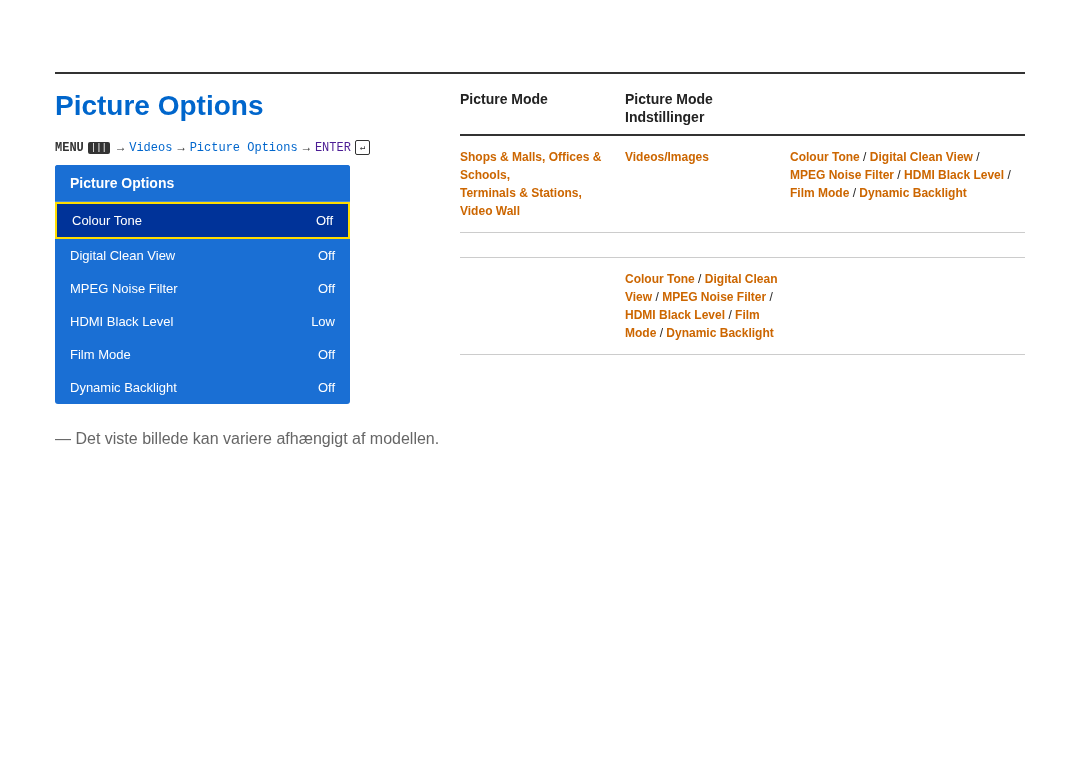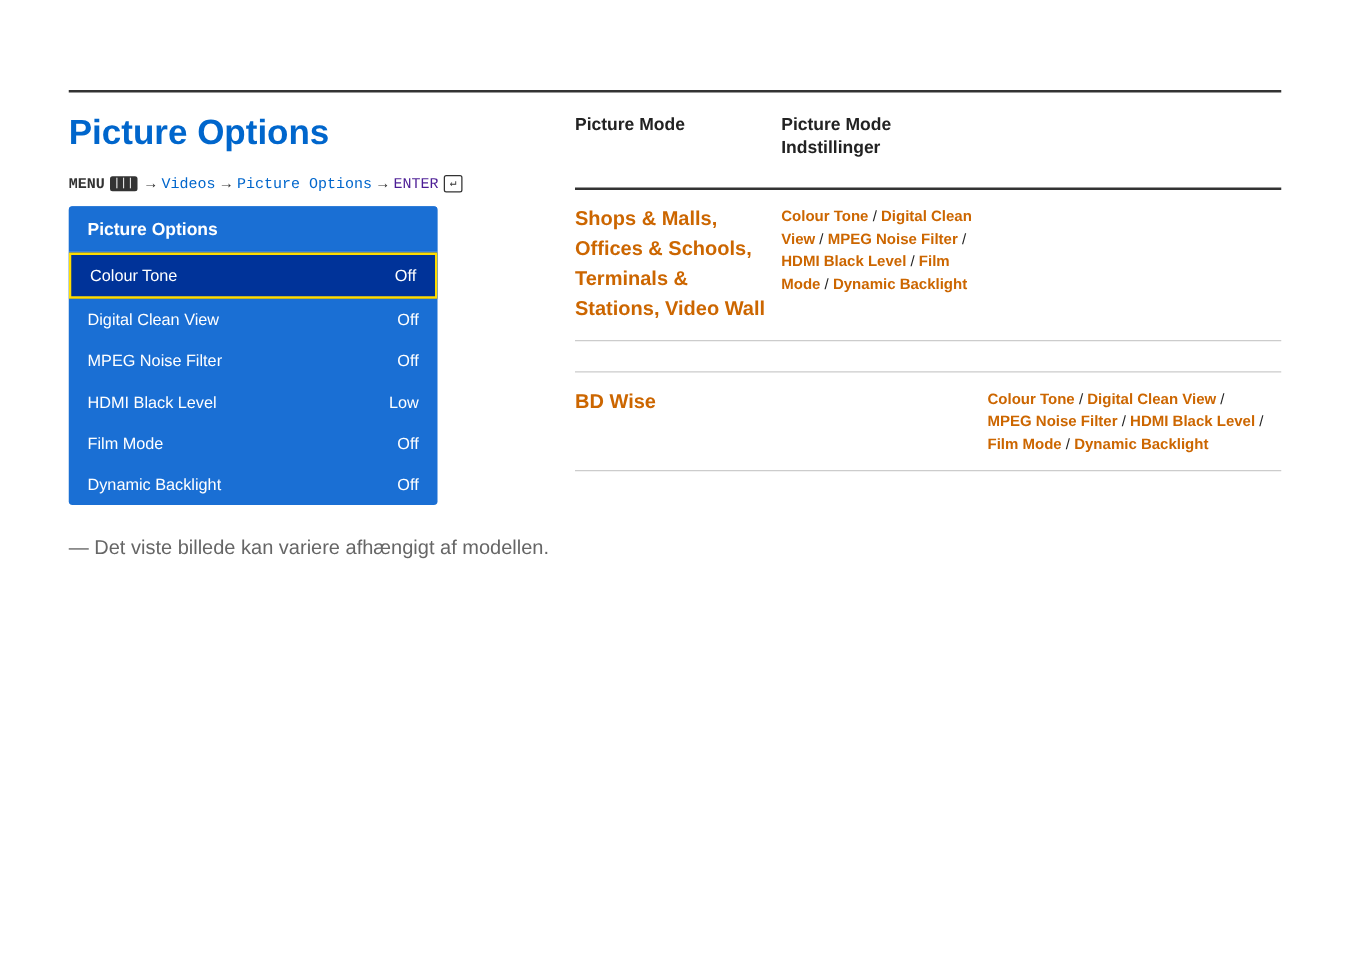--- a/index.html
+++ b/index.html
@@ -118,40 +118,40 @@
       position: absolute;
       top: 90px;
       left: 460px;
       right: 55px;
     }
 
     .table-header {
       display: grid;
       grid-template-columns: 165px 165px 1fr;
       border-bottom: 2px solid #333;
-      padding-bottom: 24px;
+      padding-bottom: 8px;
       margin-bottom: 0;
     }
 
     .col-header {
       font-size: 14px;
       font-weight: bold;
       color: #222;
       line-height: 1.3;
     }
 
     .table-row {
       display: grid;
       grid-template-columns: 165px 165px 1fr;
       border-bottom: 1px solid #ccc;
       padding: 12px 0;
     }
 
     .cell {
-      font-size: 16px;
+      font-size: 12px;
       padding-right: 10px;
       line-height: 1.5;
     }
 
     .cell-orange { color: #cc6600; font-weight: bold; }
     .cell-mixed { color: #222; font-size: 12px; line-height: 1.5; }
     .cell-mixed span.orange { color: #cc6600; font-weight: bold; }
     .cell-mixed span.black { color: #222; }
   </style>
 </head>
@@ -206,31 +206,31 @@
 
 <div class="table-area">
 
   <div class="table-header">
     <div class="col-header">Picture Mode</div>
     <div class="col-header">Picture Mode<br>Indstillinger</div>
   </div>
 
   <div class="table-row">
     <div class="cell cell-orange">Shops &amp; Malls, Offices &amp; Schools,<br>Terminals &amp; Stations, Video Wall</div>
+    <div class="cell cell-orange">Videos/Images</div>
     <div class="cell cell-mixed">
       <span class="orange">Colour Tone</span><span class="black"> / </span><span class="orange">Digital Clean View</span><span class="black"> / </span><span class="orange">MPEG Noise Filter</span><span class="black"> / </span><span class="orange">HDMI Black Level</span><span class="black"> / </span><span class="orange">Film Mode</span><span class="black"> / </span><span class="orange">Dynamic Backlight</span>
     </div>
   </div>
 
   <div class="table-row">
     <div class="cell"></div>
   </div>
 
 
   <div class="table-row">
-    <div class="cell cell-orange">BD Wise</div>
     <div class="cell"></div>
     <div class="cell cell-mixed">
       <span class="orange">Colour Tone</span><span class="black"> / </span><span class="orange">Digital Clean View</span><span class="black"> / </span><span class="orange">MPEG Noise Filter</span><span class="black"> / </span><span class="orange">HDMI Black Level</span><span class="black"> / </span><span class="orange">Film Mode</span><span class="black"> / </span><span class="orange">Dynamic Backlight</span>
     </div>
   </div>
 
 </div>
 
 </body></html>

